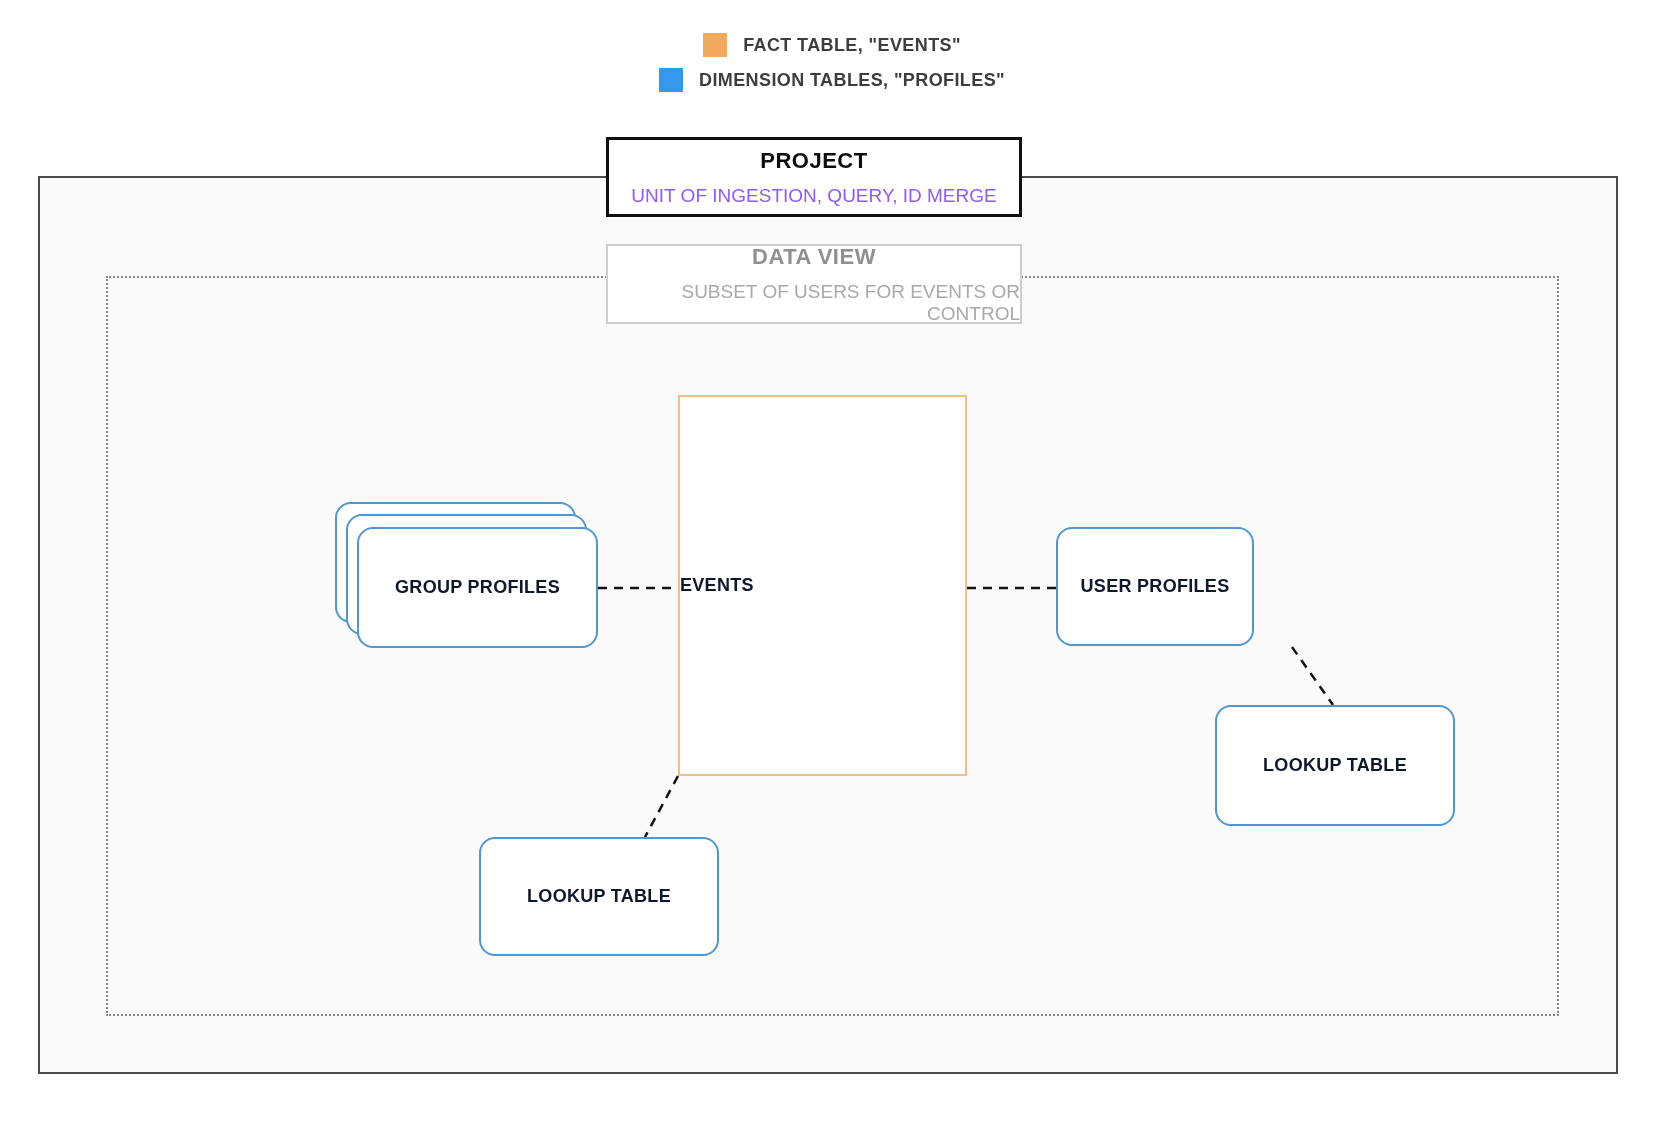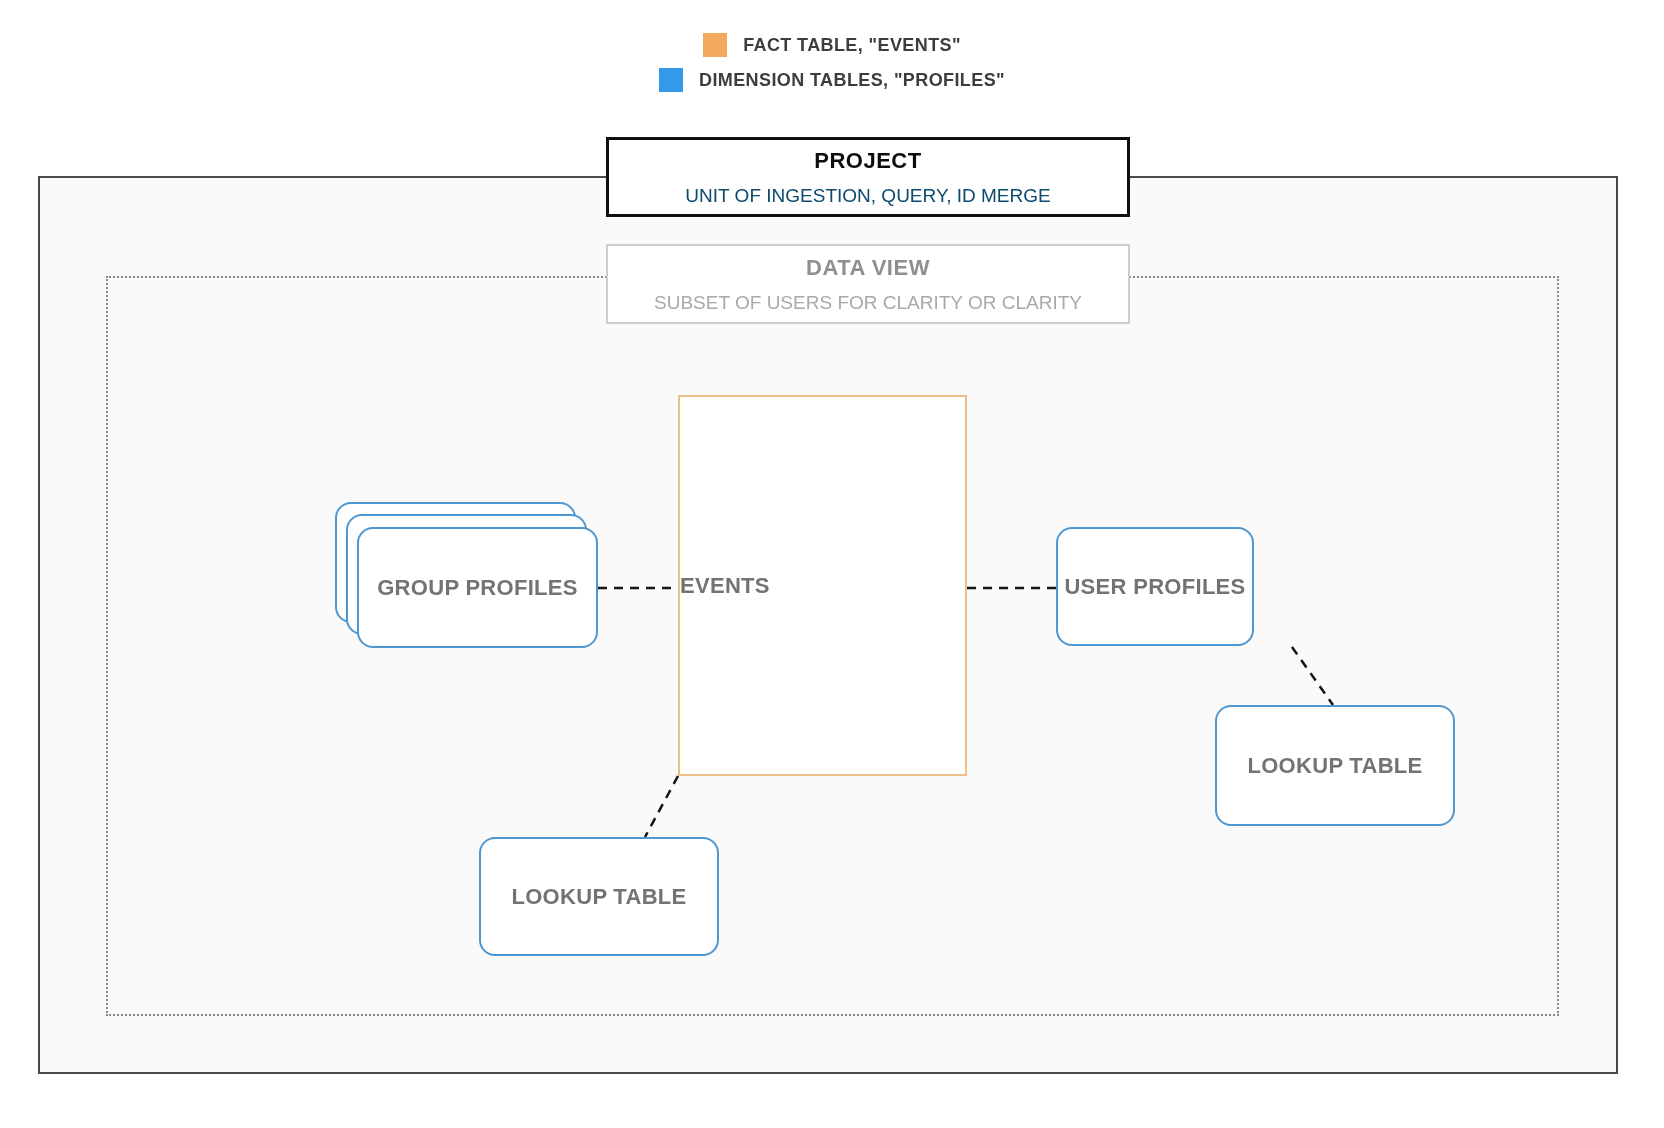--- a/index.html
+++ b/index.html
@@ -29,33 +29,33 @@
     position: absolute; left: 38px; top: 176px; width: 1580px; height: 898px;
     border: 2px solid #4A4A4A; background: #FAFAFA; z-index: 1;
   }
   .dataview-boundary {
     position: absolute; left: 106px; top: 276px; width: 1453px; height: 740px;
     border: 2px dotted #878787; z-index: 1;
   }
 
   
   .header-box {
-    position: absolute; left: 606px; width: 524px;
+    position: absolute; left: 606px; width: 416px;
     display: flex; flex-direction: column; align-items: center; justify-content: center;
     gap: 11px; background: #ffffff; z-index: 4; text-align: center;
   }
   .project-box { top: 137px; height: 80px; border: 3px solid #0F0F0F; }
   .dataview-box { top: 244px; height: 80px; border: 2px solid #CDCDCD; text-align: right; }
   .project-box .hb-title { font-size: 22px; font-weight: bold; color: #0D0D0D; letter-spacing: 0.5px; }
-  .project-box .hb-sub { font-size: 19px; color: #0c4a6e; }
+  .project-box .hb-sub { font-size: 19px; color: #8b5cf6; }
   .dataview-box .hb-title { font-size: 22px; font-weight: bold; color: #8F8F8F; letter-spacing: 0.5px; }
   .dataview-box .hb-sub { font-size: 19px; color: #A9A9A9; }
 
   
-  .node-label { font-size: 22px; font-weight: bold; color: #737373; letter-spacing: 0.3px; }
+  .node-label { font-size: 18px; font-weight: bold; color: #0f172a; letter-spacing: 0.3px; }
 
   .events-node {
     position: absolute; left: 678px; top: 395px; width: 289px; height: 381px;
     border: 2px solid #EBBF87; background: #ffffff; z-index: 3;
     display: flex; align-items: center; justify-content: flex-start;
   }
   .blue-node {
     border: 2px solid #4E97D1; border-radius: 16px; background: #ffffff;
     display: flex; align-items: center; justify-content: center;
   }
@@ -112,21 +112,21 @@
     <path d="M 678 776 L 645 837"></path>
     <path d="M 1292 647 L 1333 705"></path>
   </svg>
 
   <div class="header-box project-box">
     <div class="hb-title">PROJECT</div>
     <div class="hb-sub">UNIT OF INGESTION, QUERY, ID MERGE</div>
   </div>
   <div class="header-box dataview-box">
     <div class="hb-title">DATA VIEW</div>
-    <div class="hb-sub">SUBSET OF USERS FOR CLARITY OR CLARITY</div>
+    <div class="hb-sub">SUBSET OF USERS FOR EVENTS OR CONTROL</div>
   </div>
 
   <div class="events-node">
     <span class="node-label">EVENTS</span>
   </div>
 
   <div class="group-stack">
     <div class="blue-node stack-card stack-back"></div>
     <div class="blue-node stack-card stack-mid"></div>
     <div class="blue-node stack-card stack-front">

